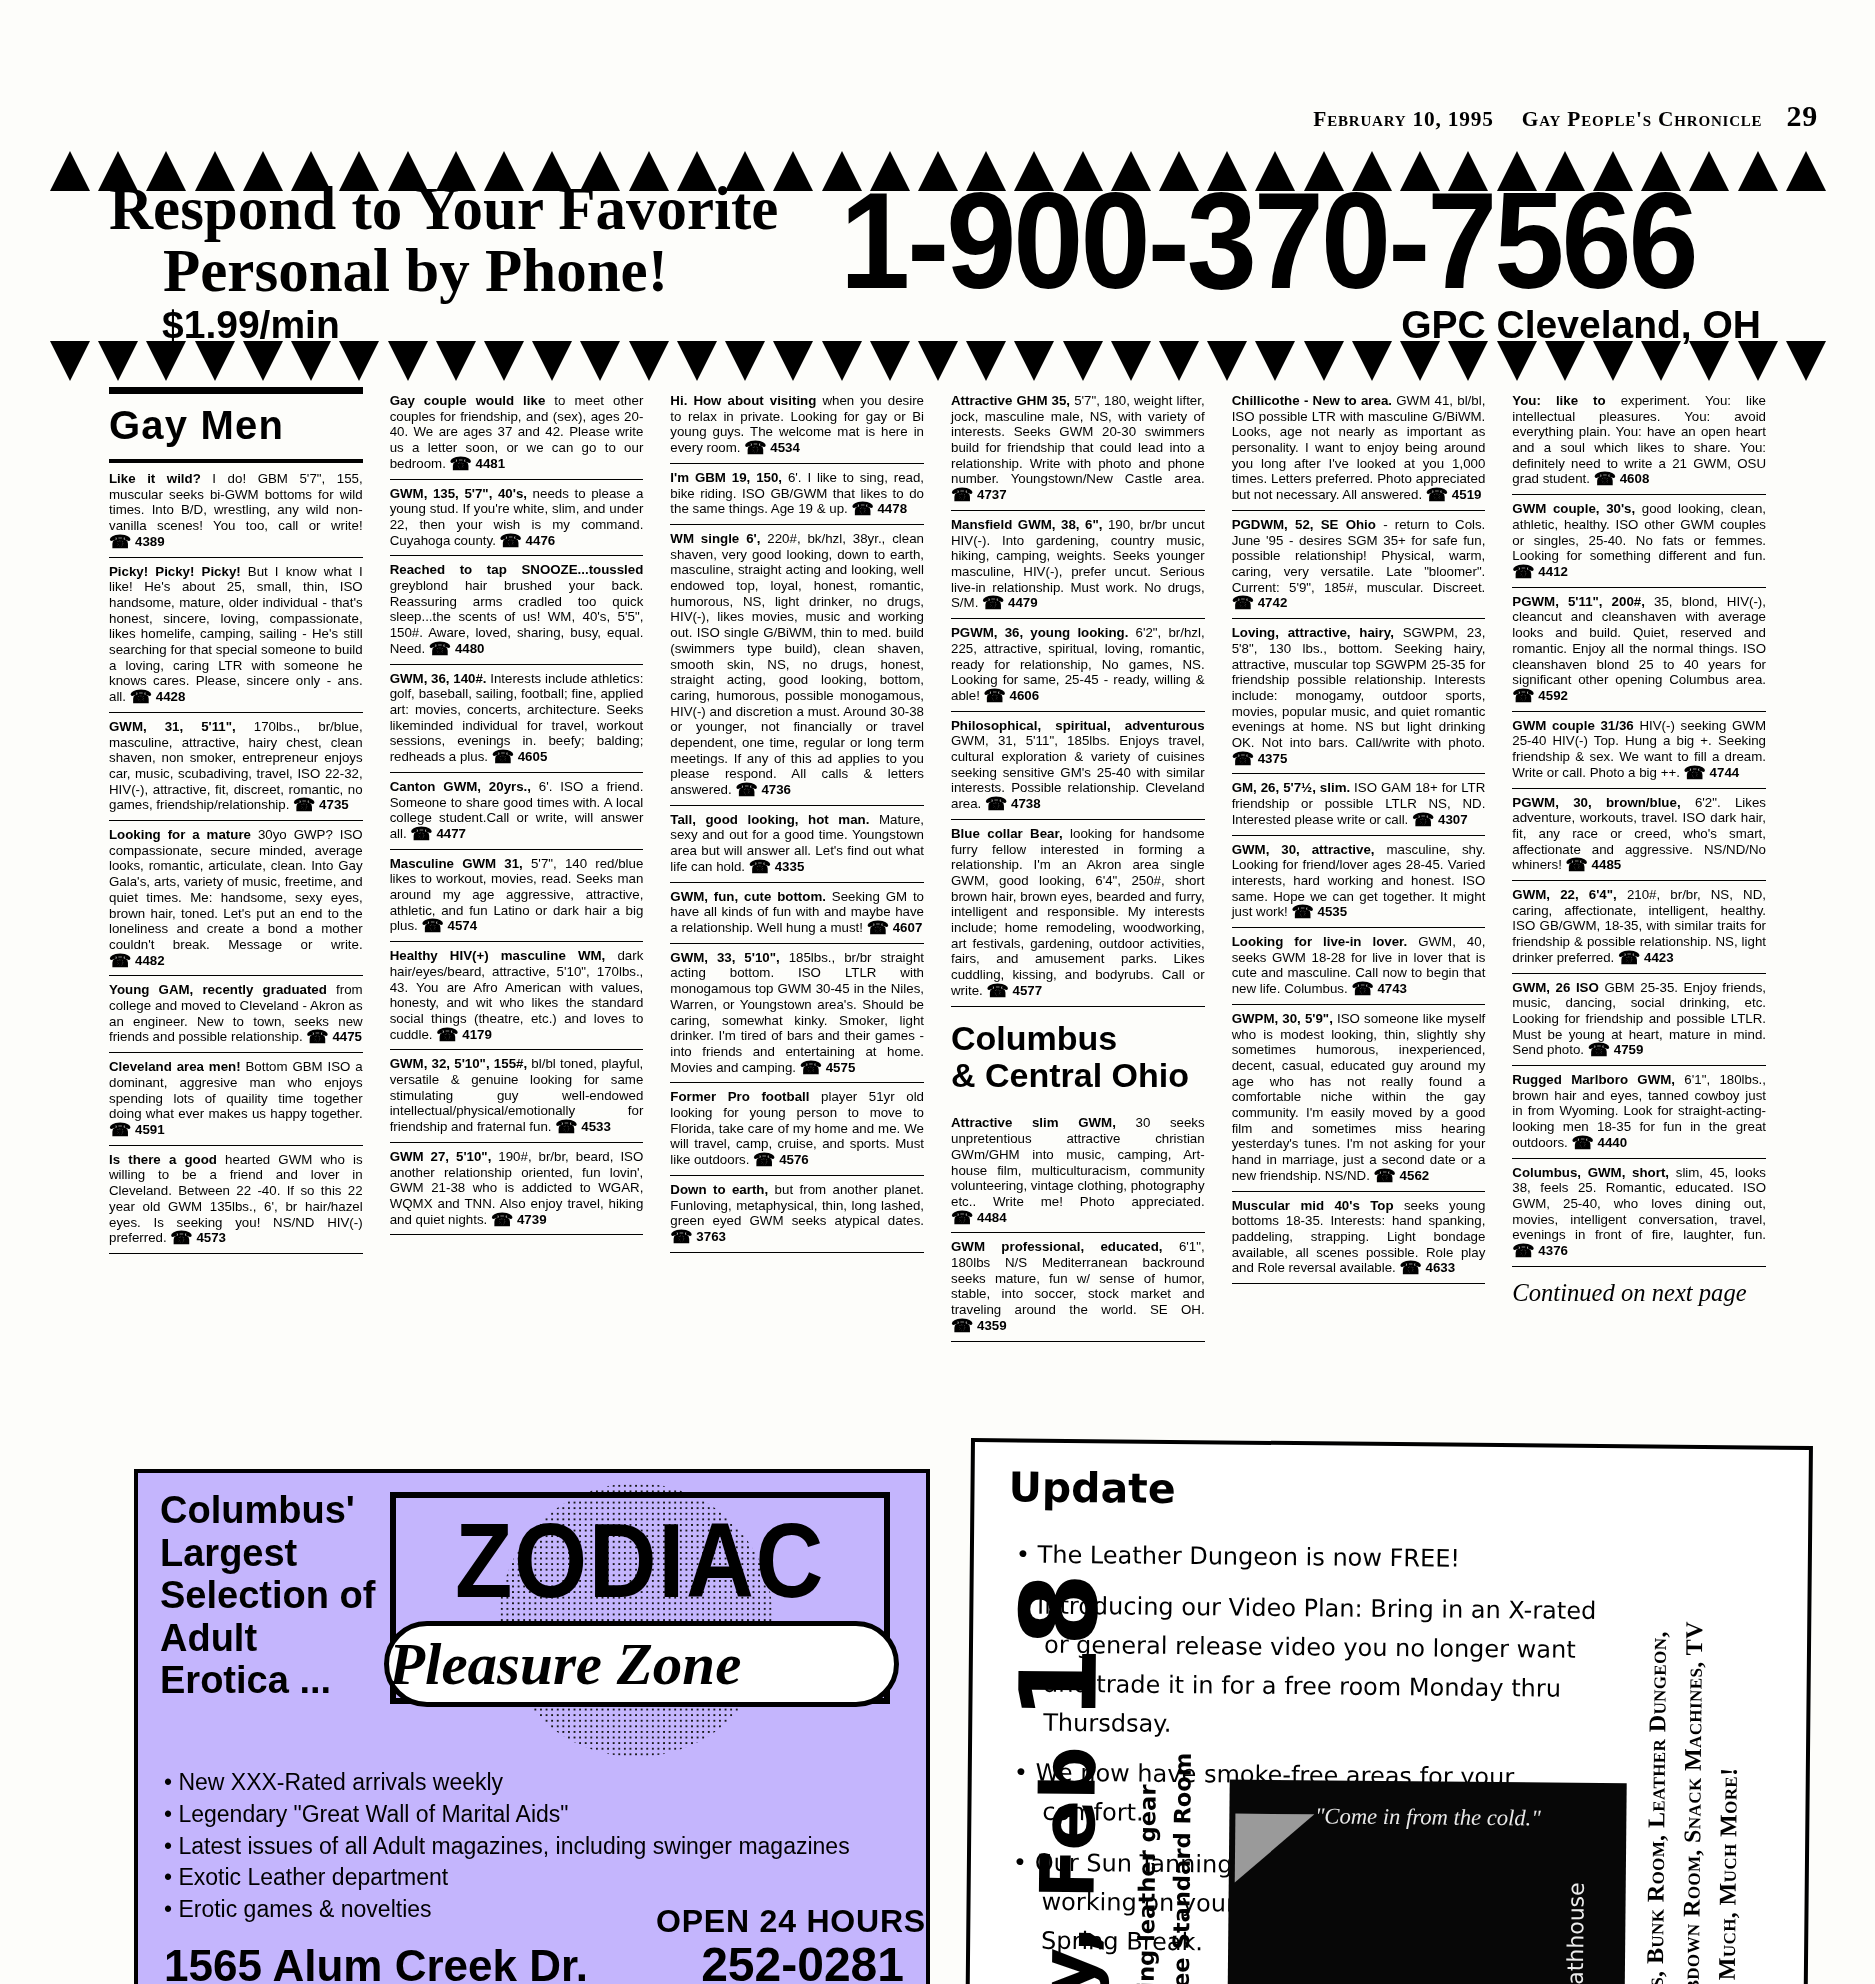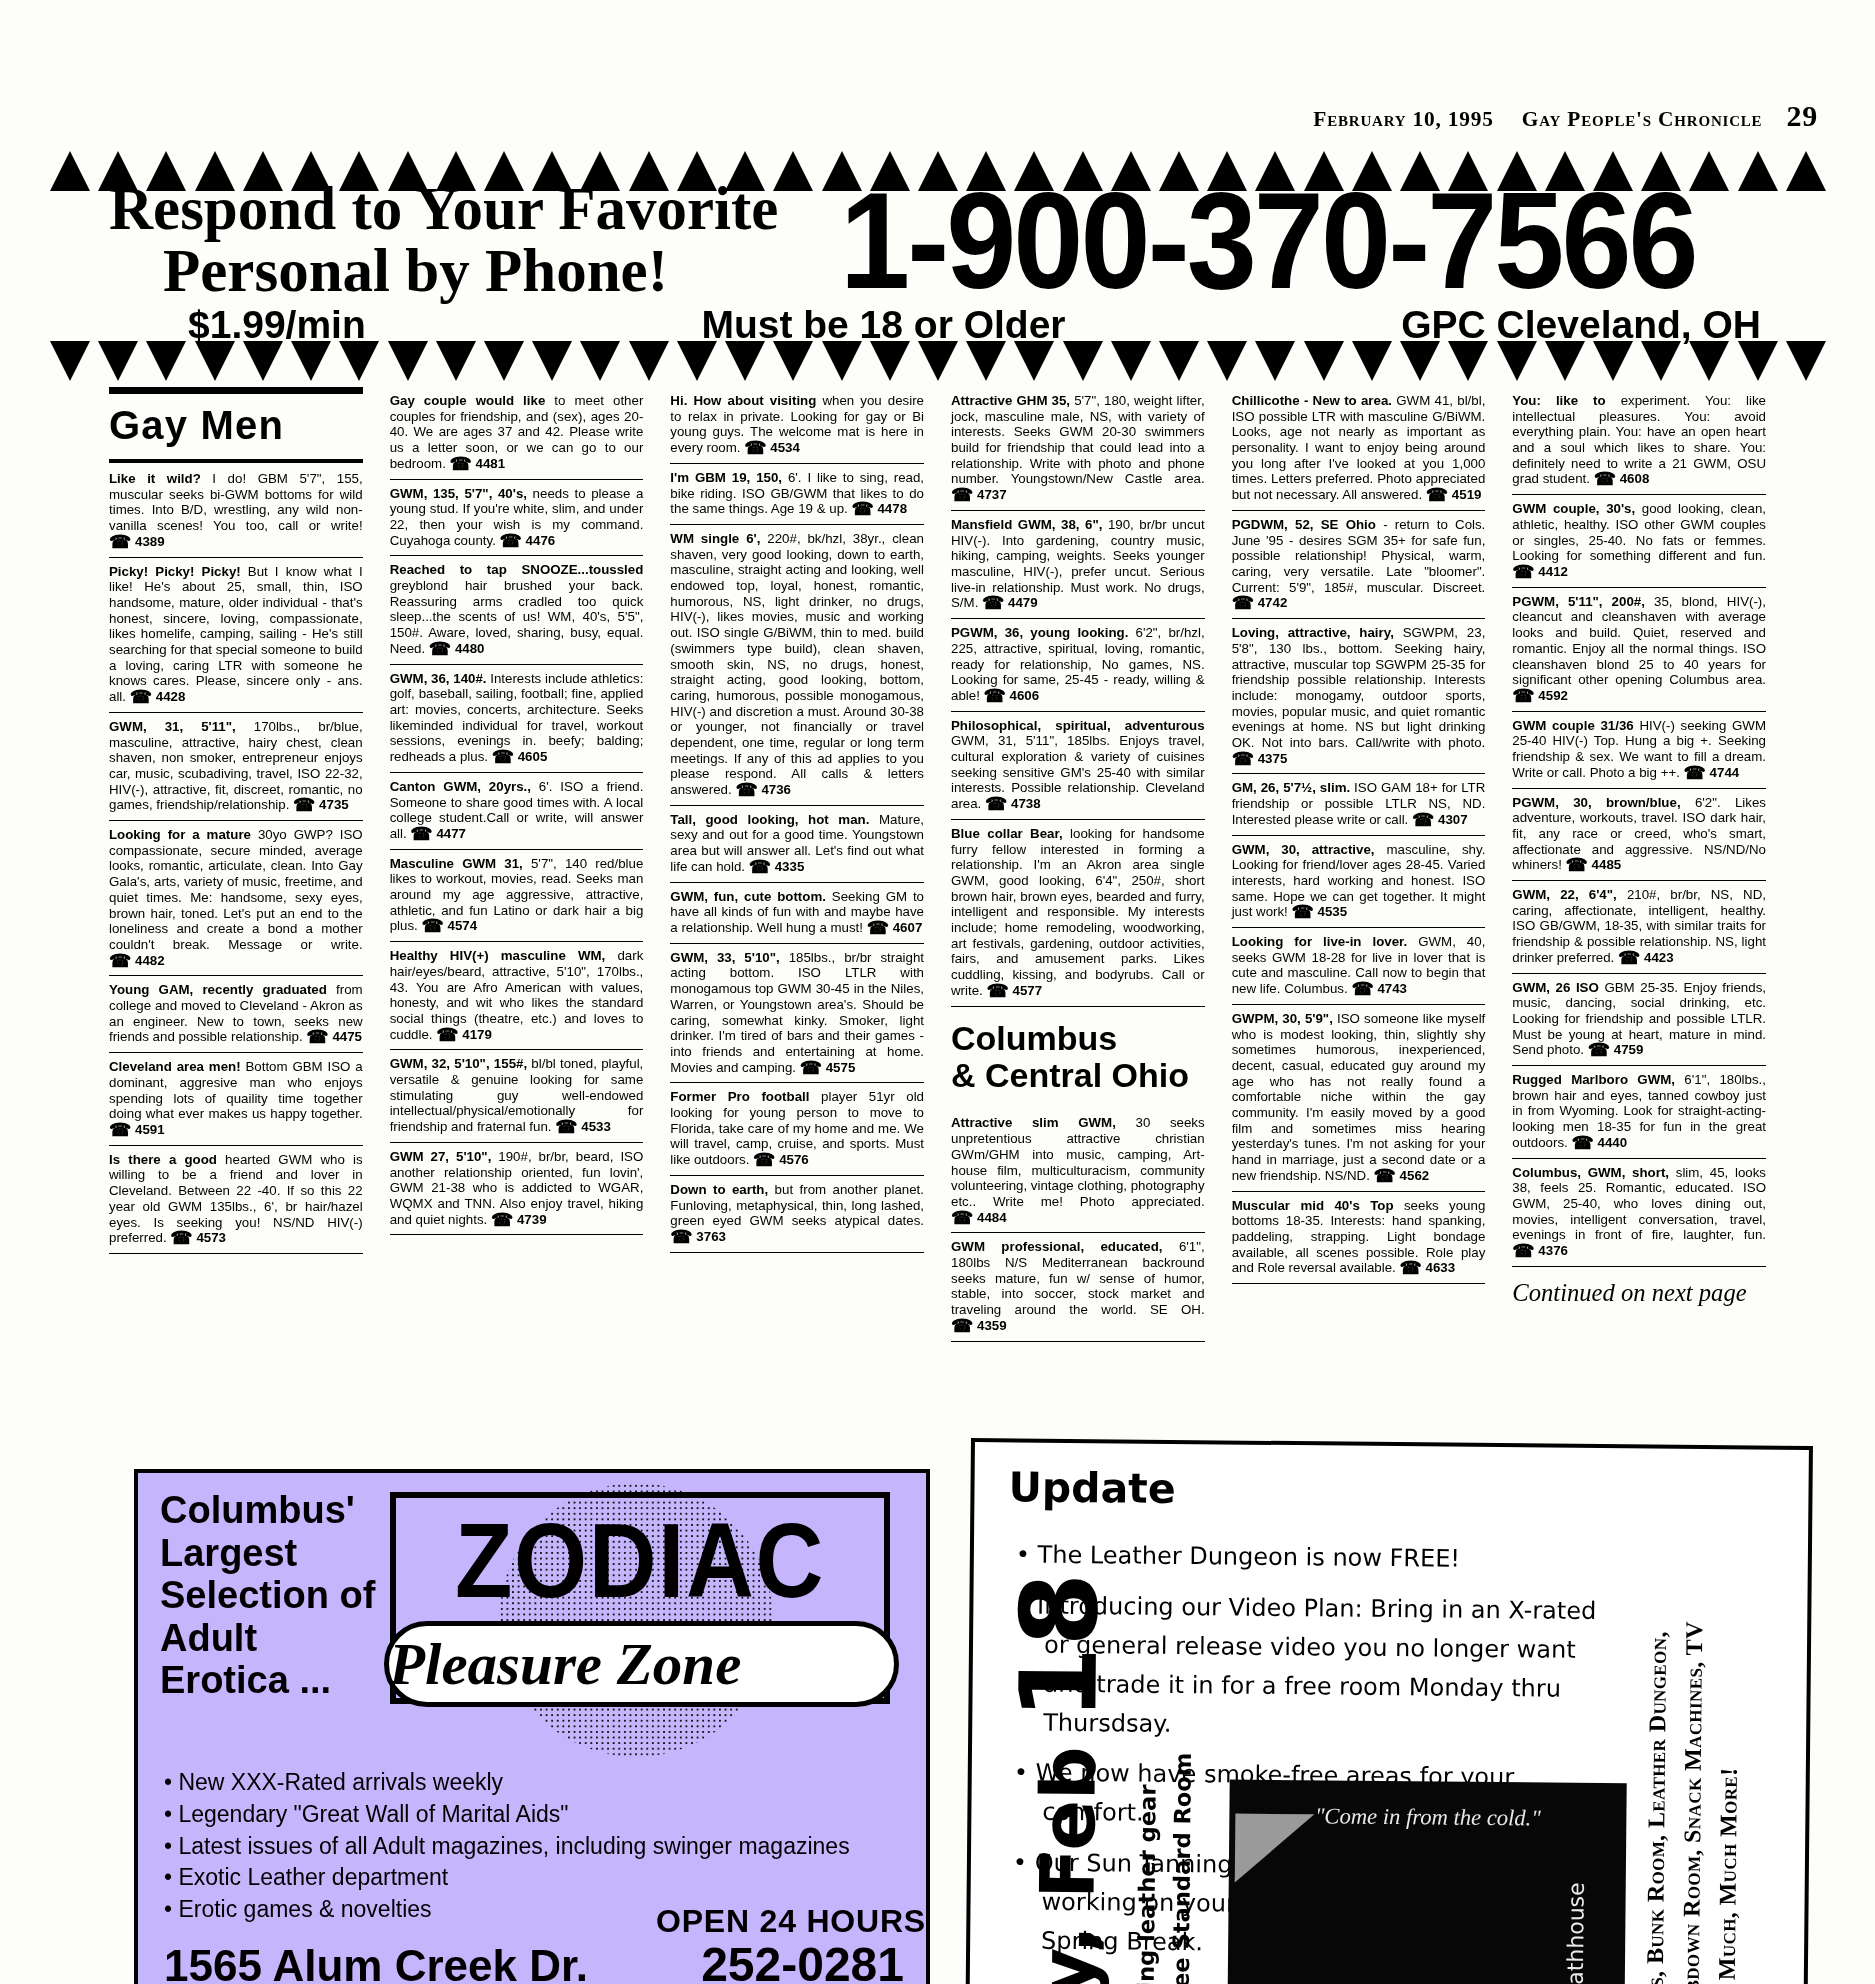--- a/index.html
+++ b/index.html
@@ -17,21 +17,21 @@
   .tri-row-top{top:151px;}
   .tri-row-bottom{top:341px;}
   .tri{width:0;height:0;border-left:20px solid transparent;border-right:20px solid transparent;}
   .tri-up{border-bottom:40px solid #000;}
   .tri-down{border-top:40px solid #000;}
   .banner-left{position:absolute;left:109px;top:178px;width:746px;font-family:"Liberation Serif",serif;
                font-weight:bold;font-size:61px;line-height:1.02;white-space:nowrap;}
   .banner-left .bl2{padding-left:54px;}
   .banner-phone{position:absolute;left:840px;top:162px;width:1012px;font-size:137px;font-weight:900;
                 letter-spacing:-3.2px;transform:scaleX(.92);transform-origin:left center;white-space:nowrap;}
-  .banner-terms{position:absolute;left:188px;right:115px;top:303px;display:flex;justify-content:space-between;
+  .banner-terms{position:absolute;left:162px;right:115px;top:303px;display:flex;justify-content:space-between;
                 font-size:39px;font-weight:bold;}
 
   
   .columns{position:absolute;left:109px;top:387px;width:1657px;display:grid;
            grid-template-columns:repeat(6,1fr);column-gap:27px;align-items:start;}
   .col{font-size:13.3px;line-height:1.18;text-align:justify;}
   .section-boxed{font-size:40px;font-weight:800;letter-spacing:1.2px;border-top:7.1px solid #000;
                  border-bottom:4.8px solid #000;padding:8px 0 10.3px;margin-bottom:1.6px;text-align:left;}
   .section-plain{font-size:34px;font-weight:800;line-height:1.08;margin:13.5px 0 16px;text-align:left;}
   .ad{padding:6px 0 7.1px;border-bottom:1.2px solid #000;}
@@ -131,21 +131,20 @@
       <span class="tri tri-up"></span>
       <span class="tri tri-up"></span>
     </div>
   <div class="banner-left">
     <div>Respond to Your Favorite</div>
     <div class="bl2">Personal by Phone!</div>
   </div>
   <div class="banner-phone">1-900-370-7566</div>
   <div class="banner-terms">
     <span>$1.99/min</span>
-    <span>Must be 18 or Older</span>
     <span>GPC Cleveland, OH</span>
   </div>
   <div class="tri-row tri-row-bottom">
       <span class="tri tri-down"></span>
       <span class="tri tri-down"></span>
       <span class="tri tri-down"></span>
       <span class="tri tri-down"></span>
       <span class="tri tri-down"></span>
       <span class="tri tri-down"></span>
       <span class="tri tri-down"></span>

